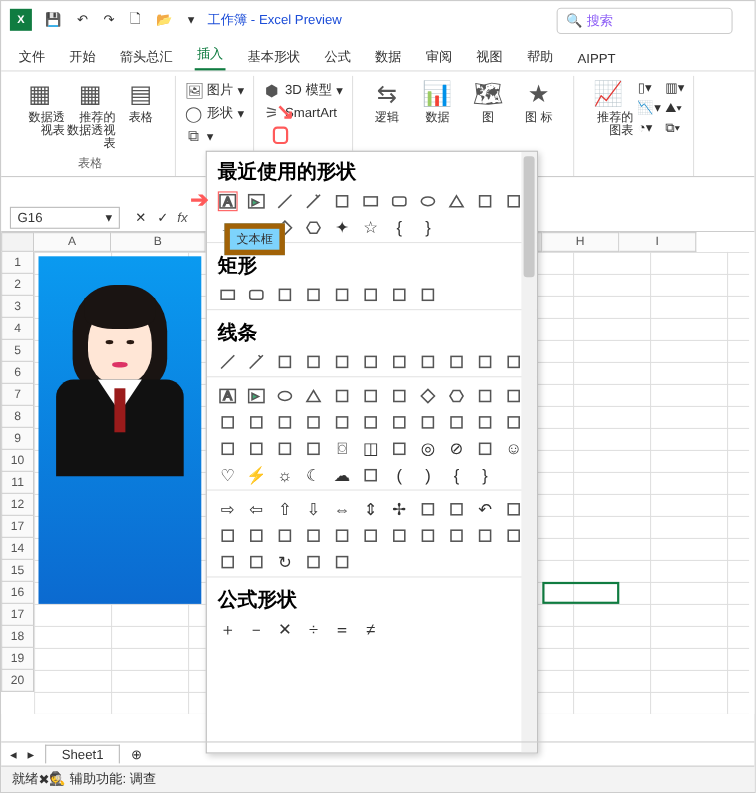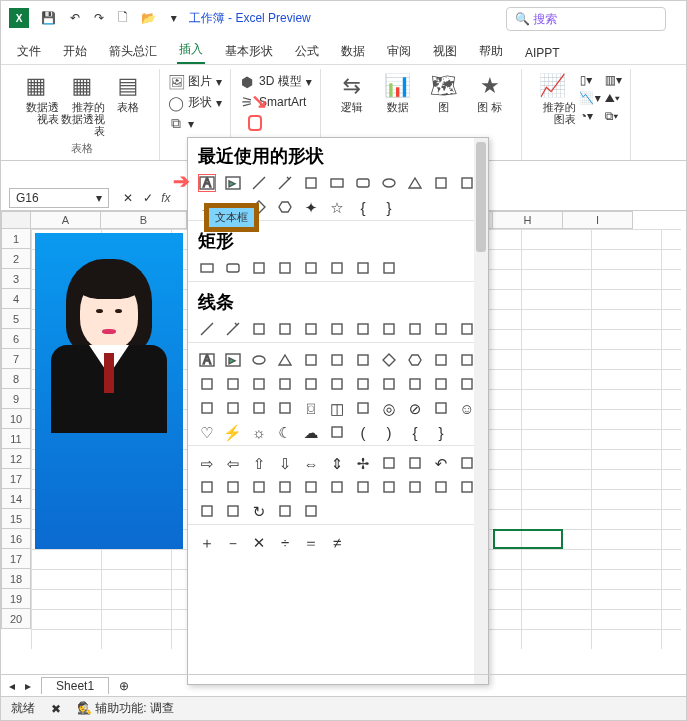--- a/index.html
+++ b/index.html
@@ -63,21 +63,21 @@
   .shape-row{display:flex;flex-wrap:wrap;gap:6px 8px;padding-left:0;}
   .shp{width:18px;height:18px;display:flex;align-items:center;justify-content:center;color:#555;border:1px solid transparent;cursor:pointer;}
   .shp svg{width:16px;height:16px;stroke:#555;fill:none;stroke-width:1.4;}
   .shp.textbox{border:1px solid #ff5a5a;}
   .shp .glyph{font-size:15px;line-height:1;}
   .tooltip{position:absolute;left:203px;top:202px;background:#7dd3fc;border:5px solid #a16207;padding:2px 6px;font-size:11px;color:#333;z-index:50;}
   .dd-section + .dd-section{border-top:1px solid #e4e4e4;margin-top:2px;padding-top:8px;}
   
   .sheet-bar{position:absolute;bottom:24px;left:0;right:0;height:22px;border-top:1px solid #ccc;display:flex;align-items:center;padding-left:8px;gap:10px;}
   .sheet-tab{background:#fff;border:1px solid #bbb;border-bottom:none;padding:1px 14px;border-radius:0 0 0 0;}
-  .status{position:absolute;bottom:0;left:0;right:0;height:24px;background:#f3f3f3;border-top:1px solid #ccc;display:flex;align-items:center;padding:0 10px;gap:16px;color:#555;font-size:11px;}
+  .status{position:absolute;bottom:0;left:0;right:0;height:24px;background:#f3f3f3;border-top:1px solid #ccc;display:flex;align-items:center;padding:0 10px;color:#555;font-size:11px;}
   .sel-cell{position:absolute;border:2px solid #107c41;width:70px;height:20px;}
   .arrow-annotation{position:absolute;color:#ff5a5a;font-size:20px;pointer-events:none;font-weight:bold;}
 </style>
 </head>
 <body>
 
 <div class="title-bar">
   <div class="excel-icon">X</div>
   <div class="qat">
     <span>💾</span>
@@ -765,20 +765,21 @@
           </svg>
         </div>
         <div class="shp">
           <svg viewBox="0 0 16 16">
             <rect x="3" y="3" width="10" height="10"></rect>
           </svg>
         </div>
       </div>
   </div>
   <div class="dd-section">
+    <div class="dd-title">公式形状</div>
     <div class="shape-row" id="row-formula">
         <div class="shp">
           <span class="glyph">＋</span>
         </div>
         <div class="shp">
           <span class="glyph">－</span>
         </div>
         <div class="shp">
           <span class="glyph">✕</span>
         </div>

